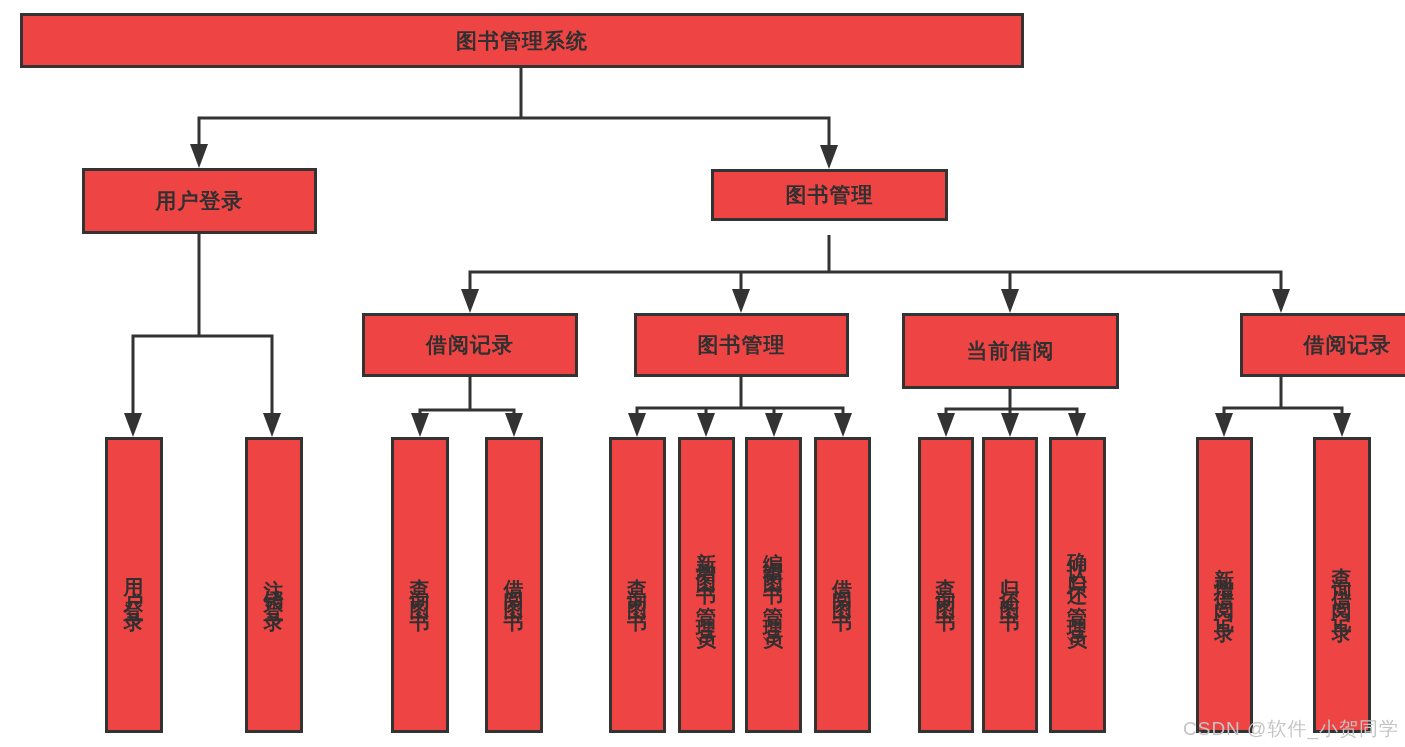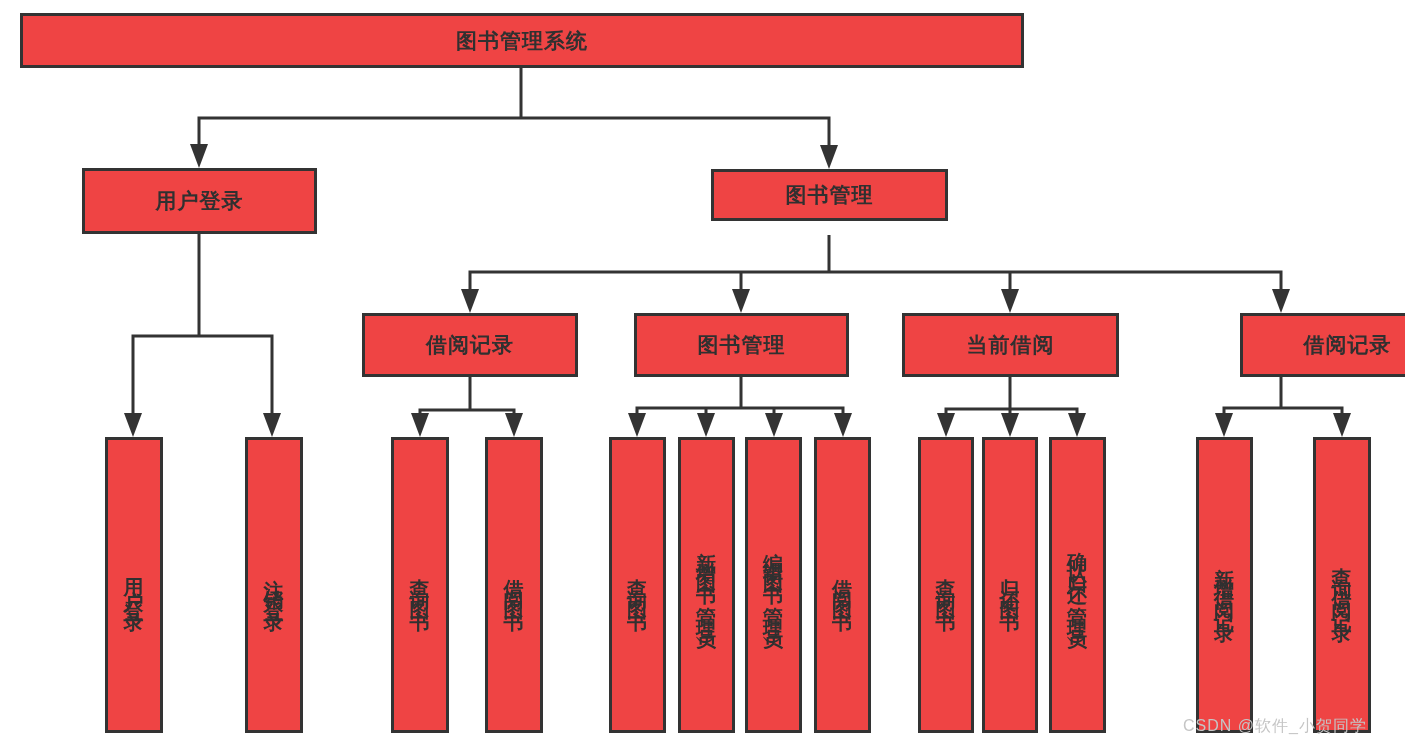--- a/index.html
+++ b/index.html
@@ -46,21 +46,21 @@
     text-orientation: mixed;
     font-size: 20px;
     letter-spacing: 11px;
     line-height: 1;
     white-space: nowrap;
   }
   .watermark {
     position: absolute;
     left: 1183px;
     top: 716px;
-    font-size: 16px;
+    font-size: 19px;
     letter-spacing: 1px;
     color: #c5c5c5;
     z-index: 5;
     white-space: nowrap;
   }
 </style>
 </head>
 <body>
 
 <div class="stage">
@@ -108,21 +108,21 @@
     </g>
   </svg>
 
   <div class="node" style="left:20px; top:13px; width:1004px; height:55px">图书管理系统</div>
 
   <div class="node" style="left:82px; top:168px; width:235px; height:66px">用户登录</div>
   <div class="node" style="left:711px; top:169px; width:237px; height:52px">图书管理</div>
 
   <div class="node" style="left:362px; top:313px; width:216px; height:64px">借阅记录</div>
   <div class="node" style="left:634px; top:313px; width:215px; height:64px">图书管理</div>
-  <div class="node" style="left:902px; top:313px; width:217px; height:64px">当前借阅</div>
+  <div class="node" style="left:902px; top:313px; width:217px; height:76px">当前借阅</div>
   <div class="node" style="left:1240px; top:313px; width:215px; height:64px">借阅记录</div>
 
   <div class="node vnode" style="left:105px; top:437px; width:58px; height:296px">用户登录</div>
   <div class="node vnode" style="left:245px; top:437px; width:58px; height:296px">注销登录</div>
 
   <div class="node vnode" style="left:391px; top:437px; width:58px; height:296px">查询图书</div>
   <div class="node vnode" style="left:485px; top:437px; width:58px; height:296px">借阅图书</div>
 
   <div class="node vnode" style="left:609px; top:437px; width:57px; height:296px">查询图书</div>
   <div class="node vnode" style="left:678px; top:437px; width:57px; height:296px">新增图书（管理员）</div>

